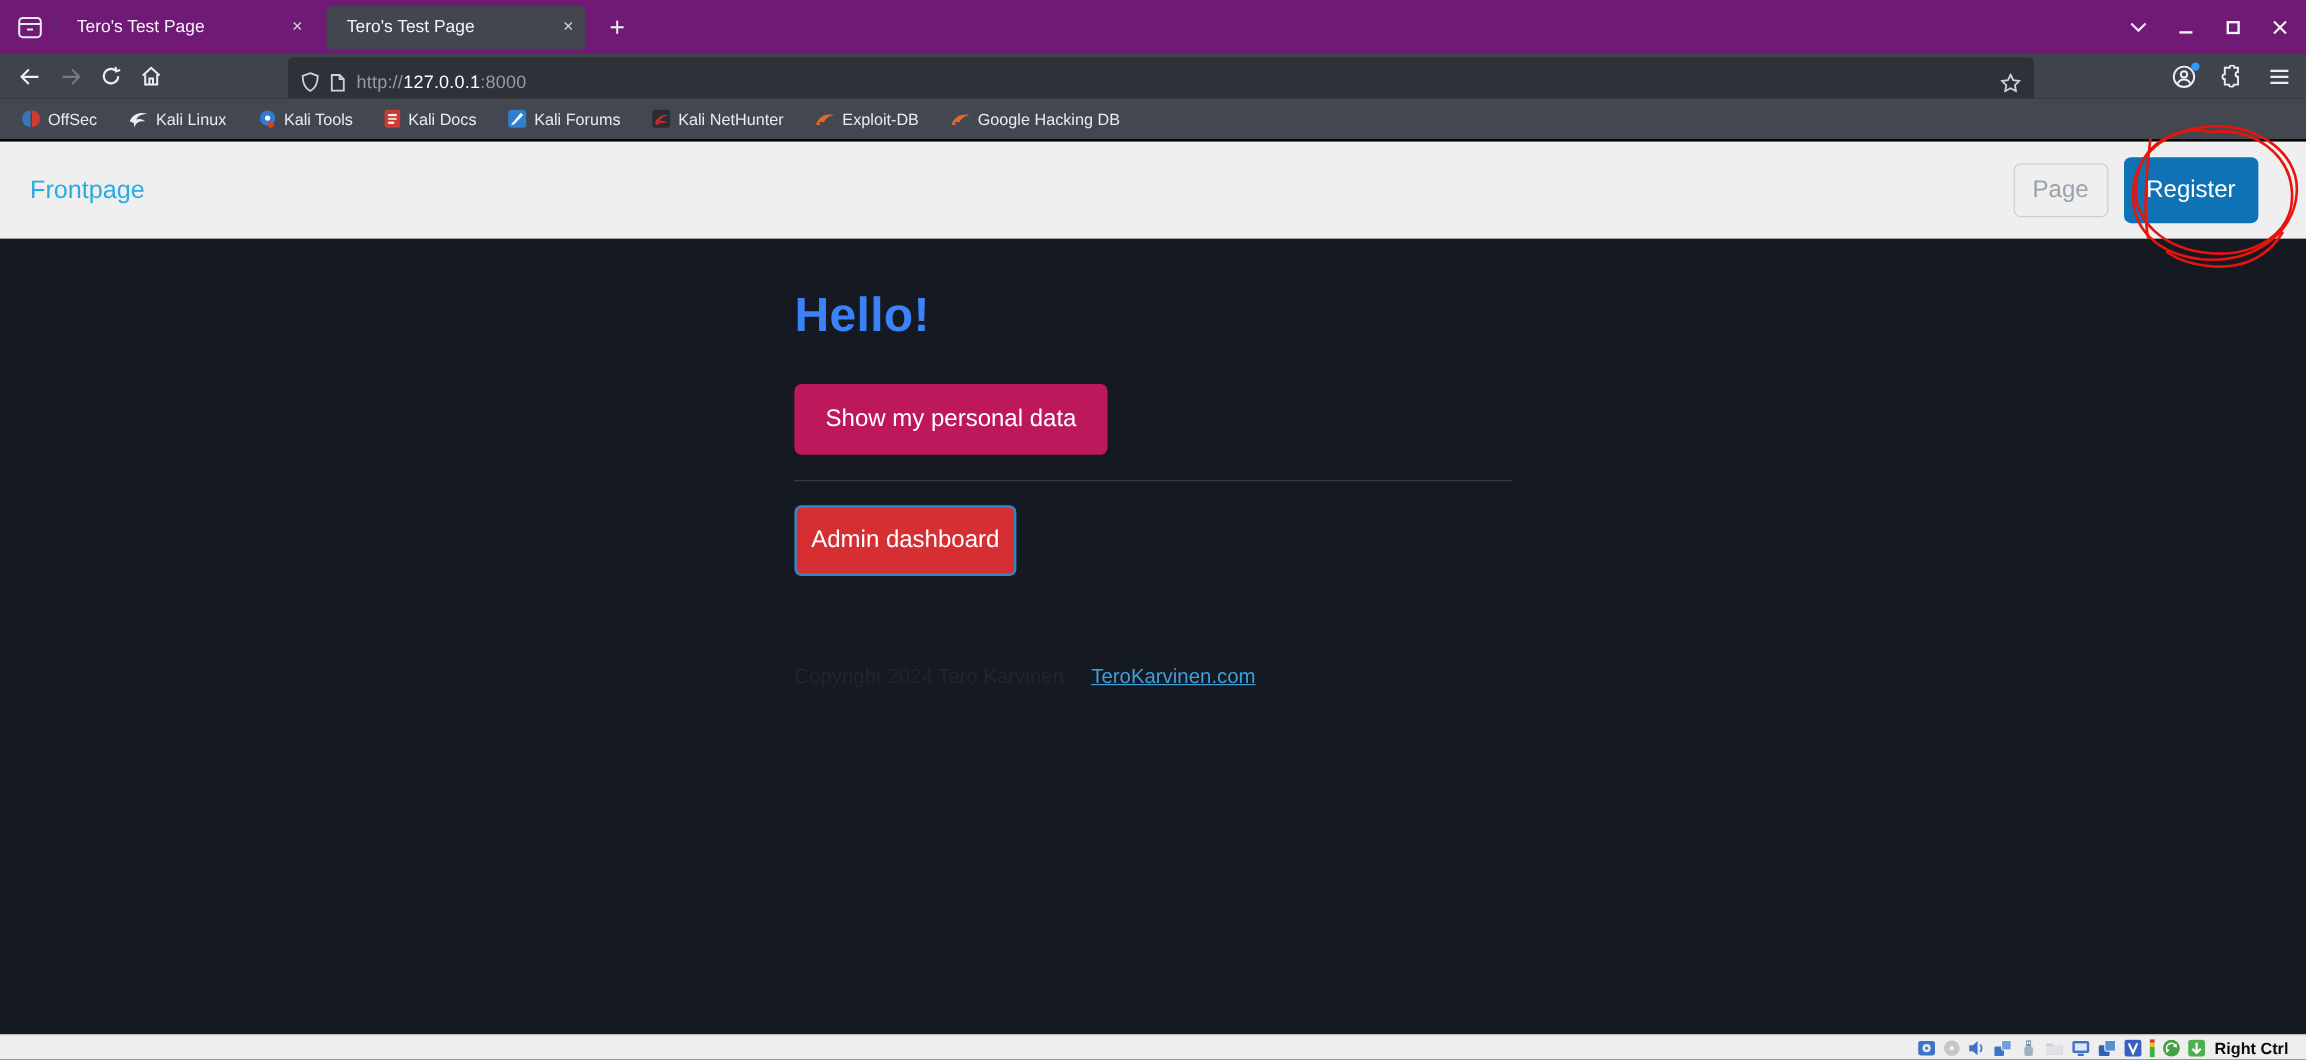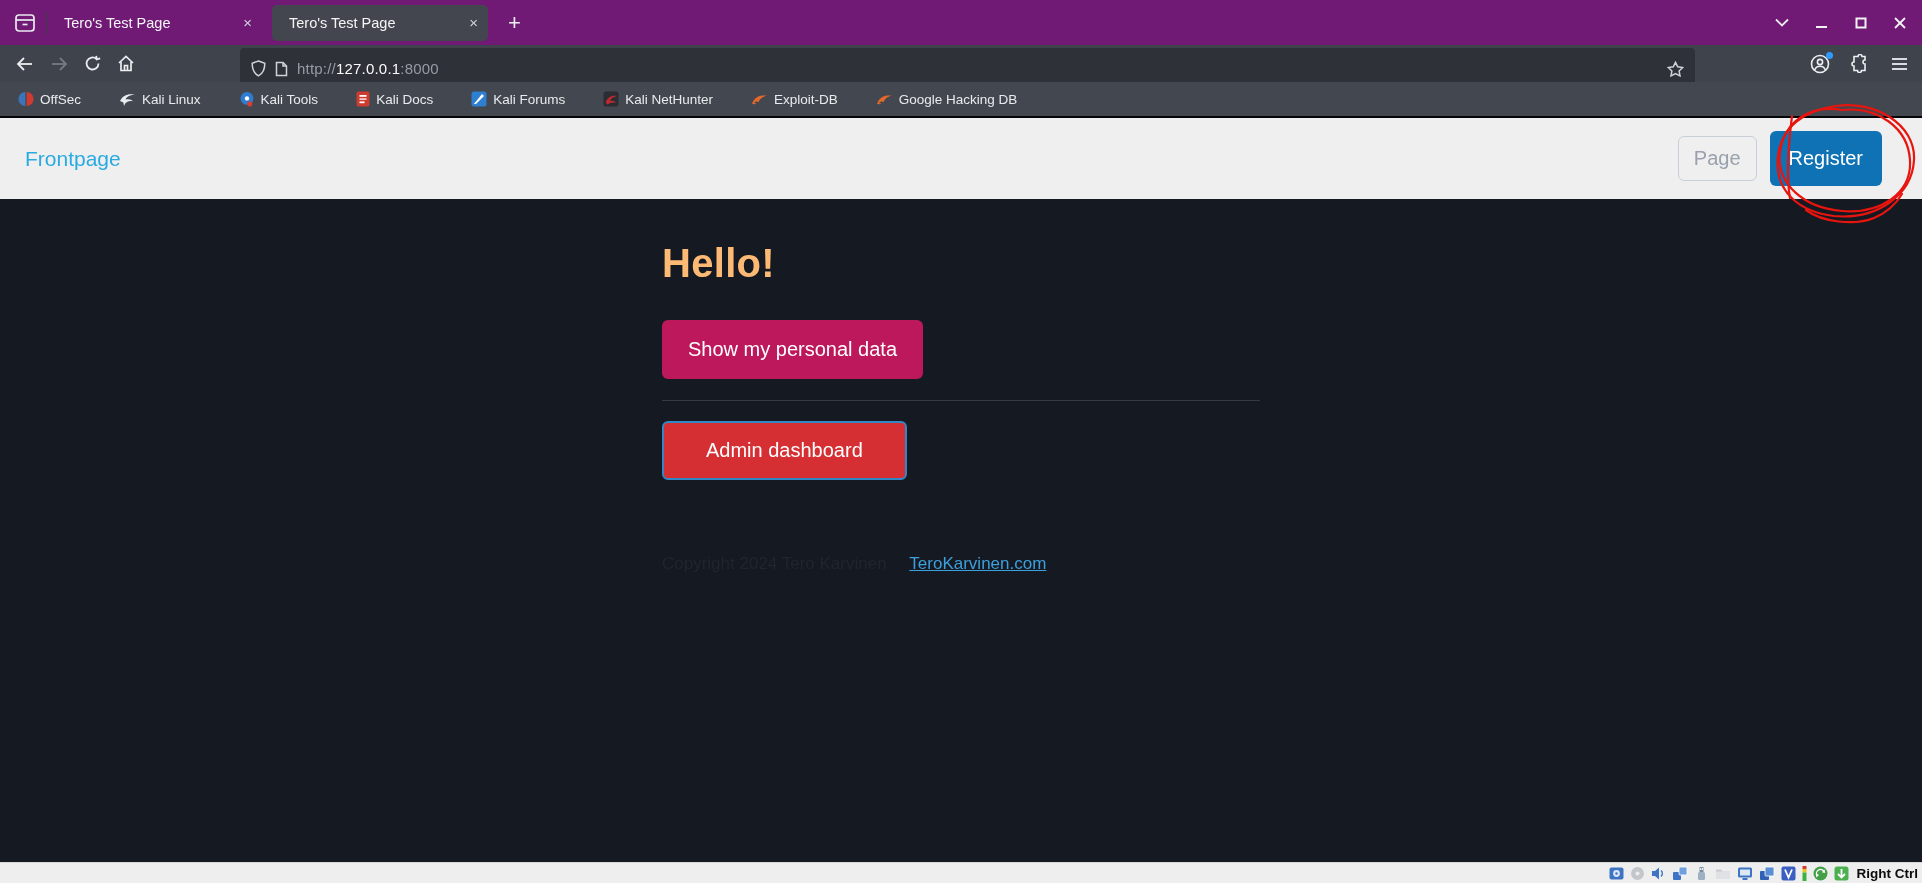--- a/index.html
+++ b/index.html
@@ -39,21 +39,21 @@
   .urlbar .star { margin-left:auto; }
   .tbright { position:absolute; right:14px; top:0; height:37px;
     display:flex; align-items:center; gap:21px; }
   .acct-wrap { position:relative; }
   .acct-dot { position:absolute; top:-2px; right:-3px; width:7px; height:7px;
     border-radius:50%; background:#2e9cff; }
 
   
   .bmbar { position:absolute; top:82px; left:0; width:100%; height:34px;
     background:#43474f; display:flex; align-items:center; padding-left:13px;
-    gap:28px; color:#e9ebee; font-size:13.5px; }
+    gap:16px; color:#e9ebee; font-size:13.5px; }
   .bm { display:flex; align-items:center; gap:6px; padding:3px 5px; }
 
   .blacksep { position:absolute; top:116px; left:0; width:100%; height:2px;
     background:#04060a; }
 
   
   .site-navbar { position:absolute; top:118px; left:0; width:100%; height:81px;
     background:#efeff0; display:flex; align-items:center;
     padding:0 40px 0 25px; }
   .brand { font-size:21px; color:#29abe2; text-decoration:none; }
@@ -65,36 +65,36 @@
 
   
   .scribble { position:absolute; left:1770px; top:98px; z-index:6;
     pointer-events:none; }
 
   
   .page { position:absolute; top:199px; left:0; width:100%; height:663px;
     background:#151922; }
   .content { position:absolute; left:662px; top:0; width:598px; color:#eef0f2; }
   .hello { margin-top:42px; font-size:40px; font-weight:bold;
-    letter-spacing:.3px; color:#fdba74; }
+    letter-spacing:.3px; color:#3b82f6; }
   .btn-primary { margin-top:34px; display:inline-block; background:#be185d;
     color:#fff; border:none; border-radius:6px; font-size:20px;
     padding:18px 26px; font-family:inherit; }
   .content hr { border:none; border-top:1px solid #333945; margin-top:21px; }
   .btn-danger { margin-top:20px; display:inline-block; background:#d62f33;
     color:#fff; border:2px solid #3487c6; border-radius:6px; font-size:20px;
-    padding:16px 42px; font-family:inherit; }
+    padding:16px 12px; font-family:inherit; }
   .copyright { margin-top:74px; font-size:17px; color:#20252e; }
   .copyright a { color:#3d9fdb; text-decoration:underline;margin-left:18px; }
 
   
   .vmbar { position:absolute; bottom:0; left:0; width:100%; height:21px;
     background:#eeeeef; border-top:1px solid #d9d9da; display:flex;
     align-items:center; justify-content:flex-end; gap:6px;
-    padding-right:4px; }
+    padding-right:15px; }
   .vmbar .hostkey { color:#0b0b0b; font-size:13.5px; font-weight:bold;
     margin-left:2px; white-space:nowrap; }
 </style>
 </head>
 <body>
 
 <div class="tabbar">
   <span class="fxview">
     <svg width="24" height="24" viewBox="0 0 24 24" fill="none" stroke="#e8eaee" stroke-width="1.7">
       <rect x="3" y="4" width="18" height="16" rx="3"></rect>

